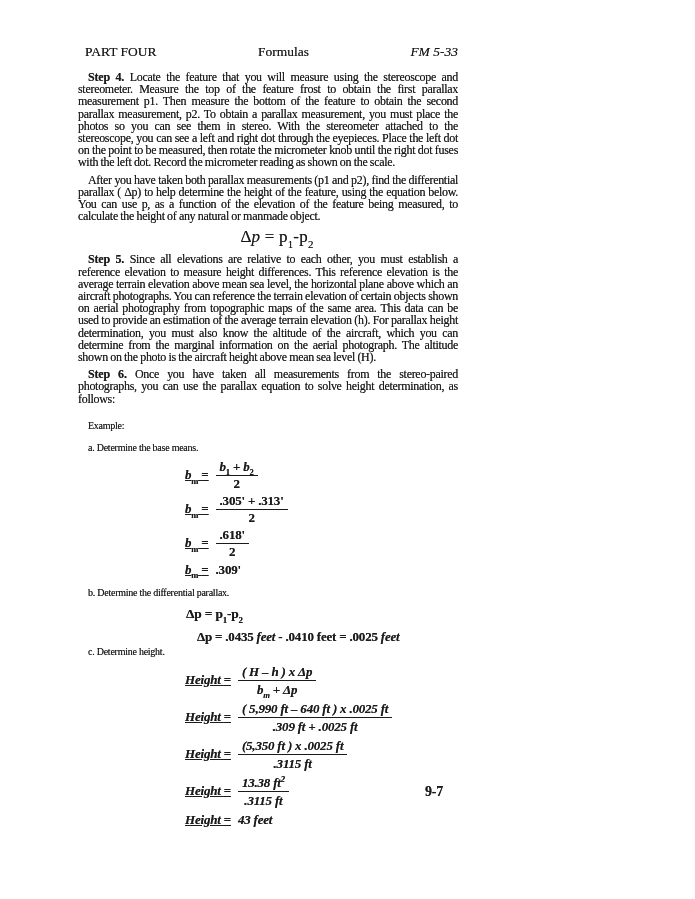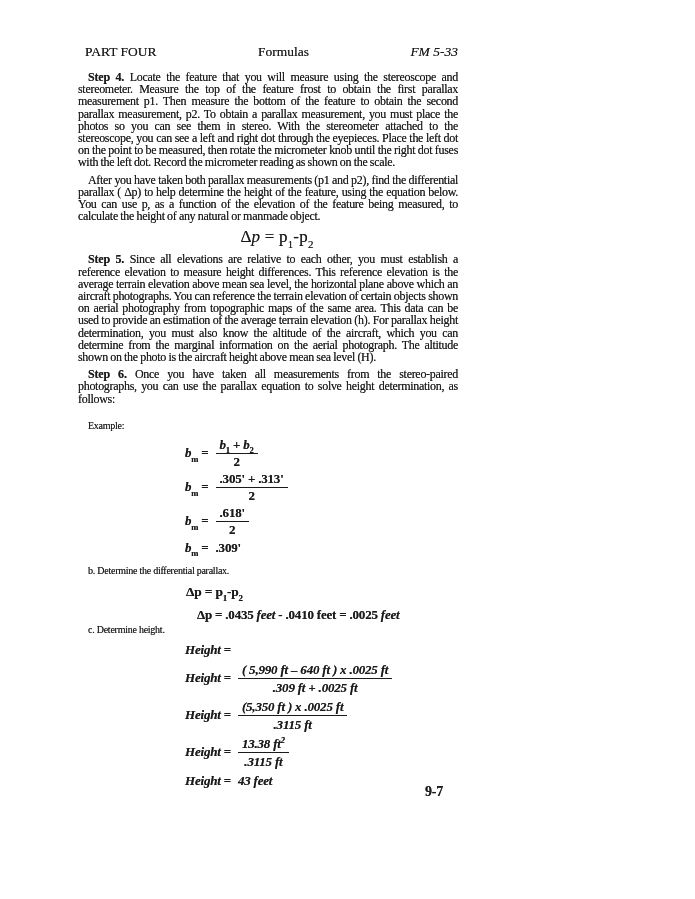--- a/index.html
+++ b/index.html
@@ -46,21 +46,21 @@
   .lbl-b{margin-top:8px;}
   .lbl-c{}
   
   .eq-block{margin-top:5px;}
   .eqrow{
     display:flex;align-items:center;
     font-size:13px;font-weight:bold;
     margin:0 0 3px 107px;
     letter-spacing:-0.2px;
   }
-  .eqrow .lhs{white-space:nowrap;margin-right:7px;}
+  .eqrow .lhs{white-space:nowrap;margin-right:7px;text-decoration:underline;}
   .eqrow sub{font-size:66%;line-height:0;position:relative;bottom:-1px;}
   .eqrow sup{font-size:66%;line-height:0;}
   .frac{display:inline-block;text-align:center;vertical-align:middle;}
   .frac .num{display:block;border-bottom:1.3px solid #1b1b1b;padding:0 4px 1px 4px;line-height:14px;font-family:Liberation Serif, serif;}
   .frac .den{display:block;padding-top:1px;line-height:14px;}
   .single{line-height:16px;}
   .it{font-style:italic;}
   
   .eq-line{
     font-size:13.5px;font-weight:bold;letter-spacing:-0.2px;
@@ -98,20 +98,21 @@
     <div class="eq-center"><span>Δ</span><i>p</i><span> = p</span><sub>1</sub><span>-p</span><sub>2</sub></div>
 
     <p class="body"><b>Step 5.</b>
       <span>Since all elevations are relative to each other, you must establish a reference elevation to measure height differences. This reference elevation is the average terrain elevation above mean sea level, the horizontal plane above which an aircraft photographs. You can reference the terrain elevation of certain objects shown on aerial photography from topographic maps of the same area. This data can be used to provide an estimation of the average terrain elevation (h). For parallax height determination, you must also know the altitude of the aircraft, which you can determine from the marginal information on the aerial photograph. The altitude shown on the photo is the aircraft height above mean sea level (H).</span></p>
 
     <p class="body"><b>Step 6.</b>
       <span>Once you have taken all measurements from the stereo-paired photographs, you can use the parallax equation to solve height determination, as follows:</span></p>
 
     <p class="label lbl-example">Example:</p>
 
+    <p class="label lbl-a">a. Determine the base means.</p>
 
     <div class="eq-block">
       <div class="eqrow">
         <span class="lhs"><i>b</i><sub>m</sub> <span>=</span></span>
         <span class="frac">
           <span class="num"><i>b</i><sub>1</sub><span> + </span><i>b</i><sub>2</sub></span>
           <span class="den">2</span>
         </span>
       </div>
       <div class="eqrow">
@@ -137,20 +138,24 @@
     <p class="label lbl-b">b. Determine the differential parallax.</p>
 
     <div class="eq-line dl1"><span>Δp = p</span><sub>1</sub><span>-p</span><sub>2</sub></div>
     <div class="eq-line dl2"><span>Δp = .0435 </span><i>feet</i><span> - .0410 feet = .0025 </span><i>feet</i></div>
 
     <p class="label lbl-c">c. Determine height.</p>
 
     <div class="eq-block heights">
       <div class="eqrow">
         <span class="lhs"><i>Height</i> <span>=</span></span>
+        <span class="frac">
+          <span class="num it">( H – h ) x Δp</span>
+          <span class="den it"><i>b</i><sub>m</sub><span> + Δp</span></span>
+        </span>
       </div>
       <div class="eqrow">
         <span class="lhs"><i>Height</i> <span>=</span></span>
         <span class="frac">
           <span class="num it">( 5,990 ft – 640 ft ) x .0025 ft</span>
           <span class="den it">.309 ft + .0025 ft</span>
         </span>
       </div>
       <div class="eqrow">
         <span class="lhs"><i>Height</i> <span>=</span></span>

